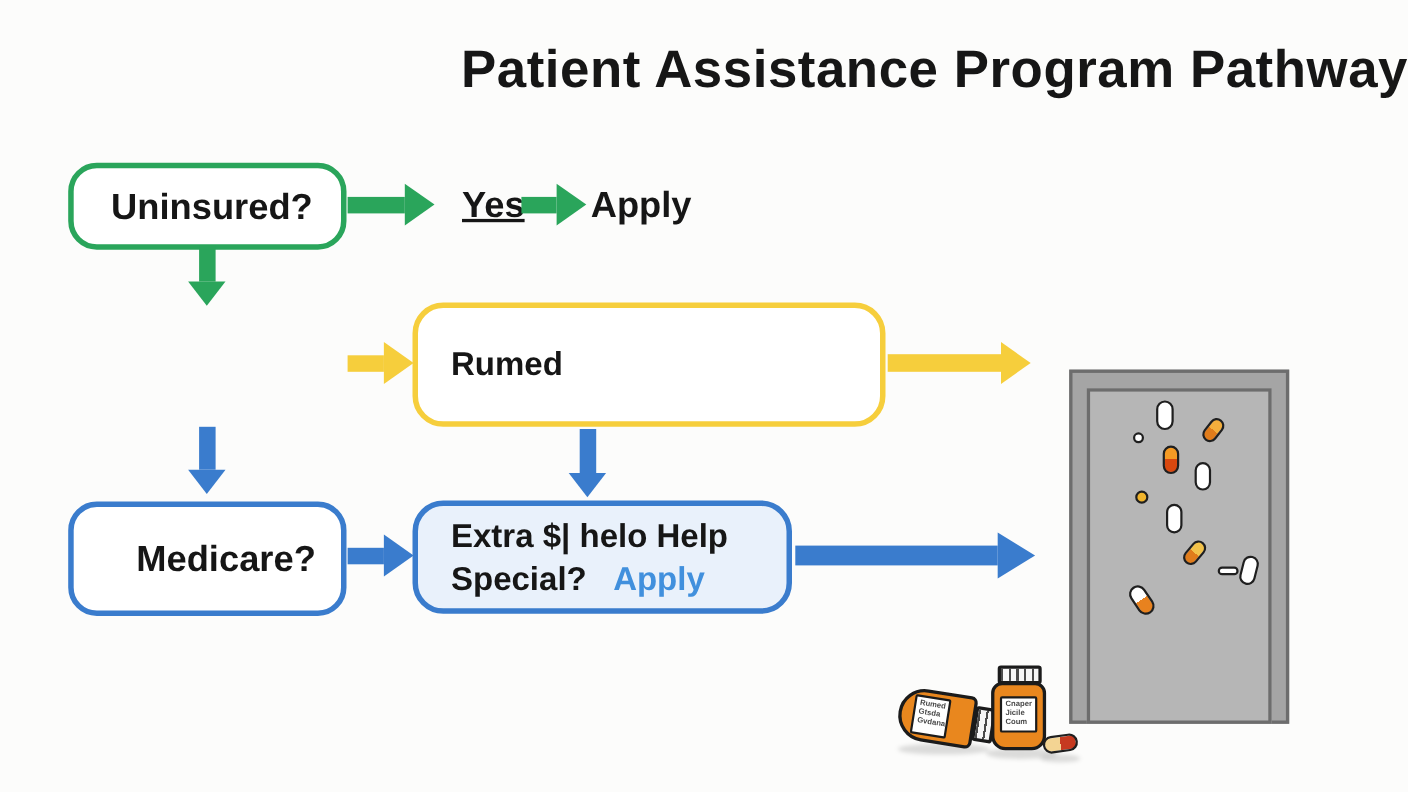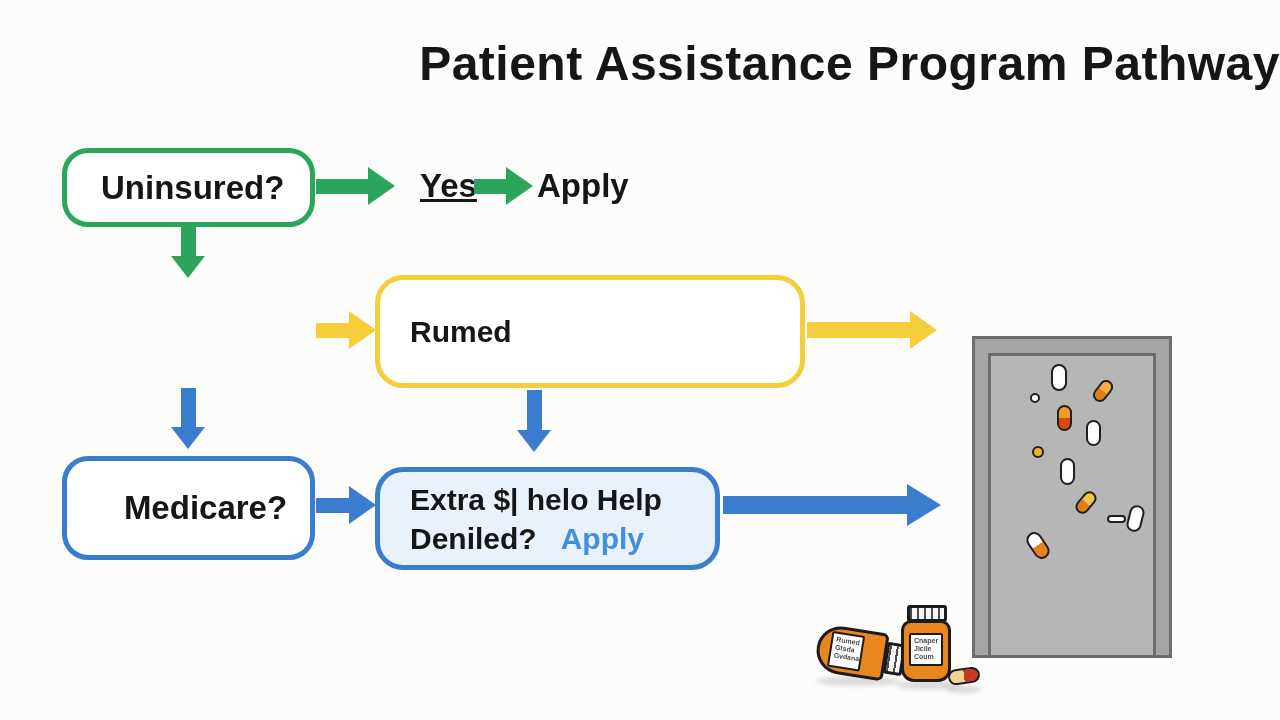--- a/index.html
+++ b/index.html
@@ -17,21 +17,21 @@
   .fbox{
     background:#ffffff;border-radius:26px;box-sizing:border-box;
     display:flex;align-items:center;padding-left:34px;
     font-size:33px;font-weight:bold;color:var(--ink);
   }
   .fbox.green{border:5px solid var(--green);}
   .fbox.yellow{border:5px solid var(--yellow);}
   .fbox.blue{border:5px solid var(--blue);justify-content:center;}
   .fbox.two-line{flex-direction:column;justify-content:center;align-items:flex-start;
     font-size:30px;line-height:39px;border-radius:28px;padding-left:30px;}
-  .fbox.fill-blue{background:var(--light_blue);margin-top:12px;}
+  .fbox.fill-blue{background:var(--light_blue);}
   .apply-link{color:var(--apply_blue);margin-left:24px;}
   .flow-label{font-size:33px;font-weight:bold;line-height:40px;color:var(--ink);}
   
   .h-arrow{display:flex;align-items:center;}
   .h-arrow .shaft{height:15px;background:var(--c);}
   .h-arrow .head{width:0;height:0;border-top:19px solid transparent;
     border-bottom:19px solid transparent;border-left:27px solid var(--c);}
   .h-arrow.thick .shaft{height:18px;}
   .h-arrow.thick .head{border-top-width:21px;border-bottom-width:21px;border-left-width:34px;}
   
@@ -105,21 +105,21 @@
   <div class="abs fbox blue" style="left:62px;top:456px;width:253px;height:104px;">
     <span>Medicare?</span>
   </div>
   <div class="abs h-arrow" style="--c:var(--blue);left:316px;top:486px;">
     <div class="shaft" style="width:33px;"></div>
     <div class="head"></div>
   </div>
   <div class="abs fbox blue two-line fill-blue" style="left:375px;top:455px;width:345px;height:103px;">
     <span>Extra $| helo Help</span>
     <span>
-      <span>Deniled?</span><span class="apply-link">Apply</span>
+      <span>Special?</span><span class="apply-link">Apply</span>
     </span>
   </div>
   <div class="abs h-arrow thick" style="--c:var(--blue);left:723px;top:484px;">
     <div class="shaft" style="width:184px;"></div>
     <div class="head"></div>
   </div>
 
   <div class="abs door-frame"></div>
   <div class="abs door-panel"></div>
 

